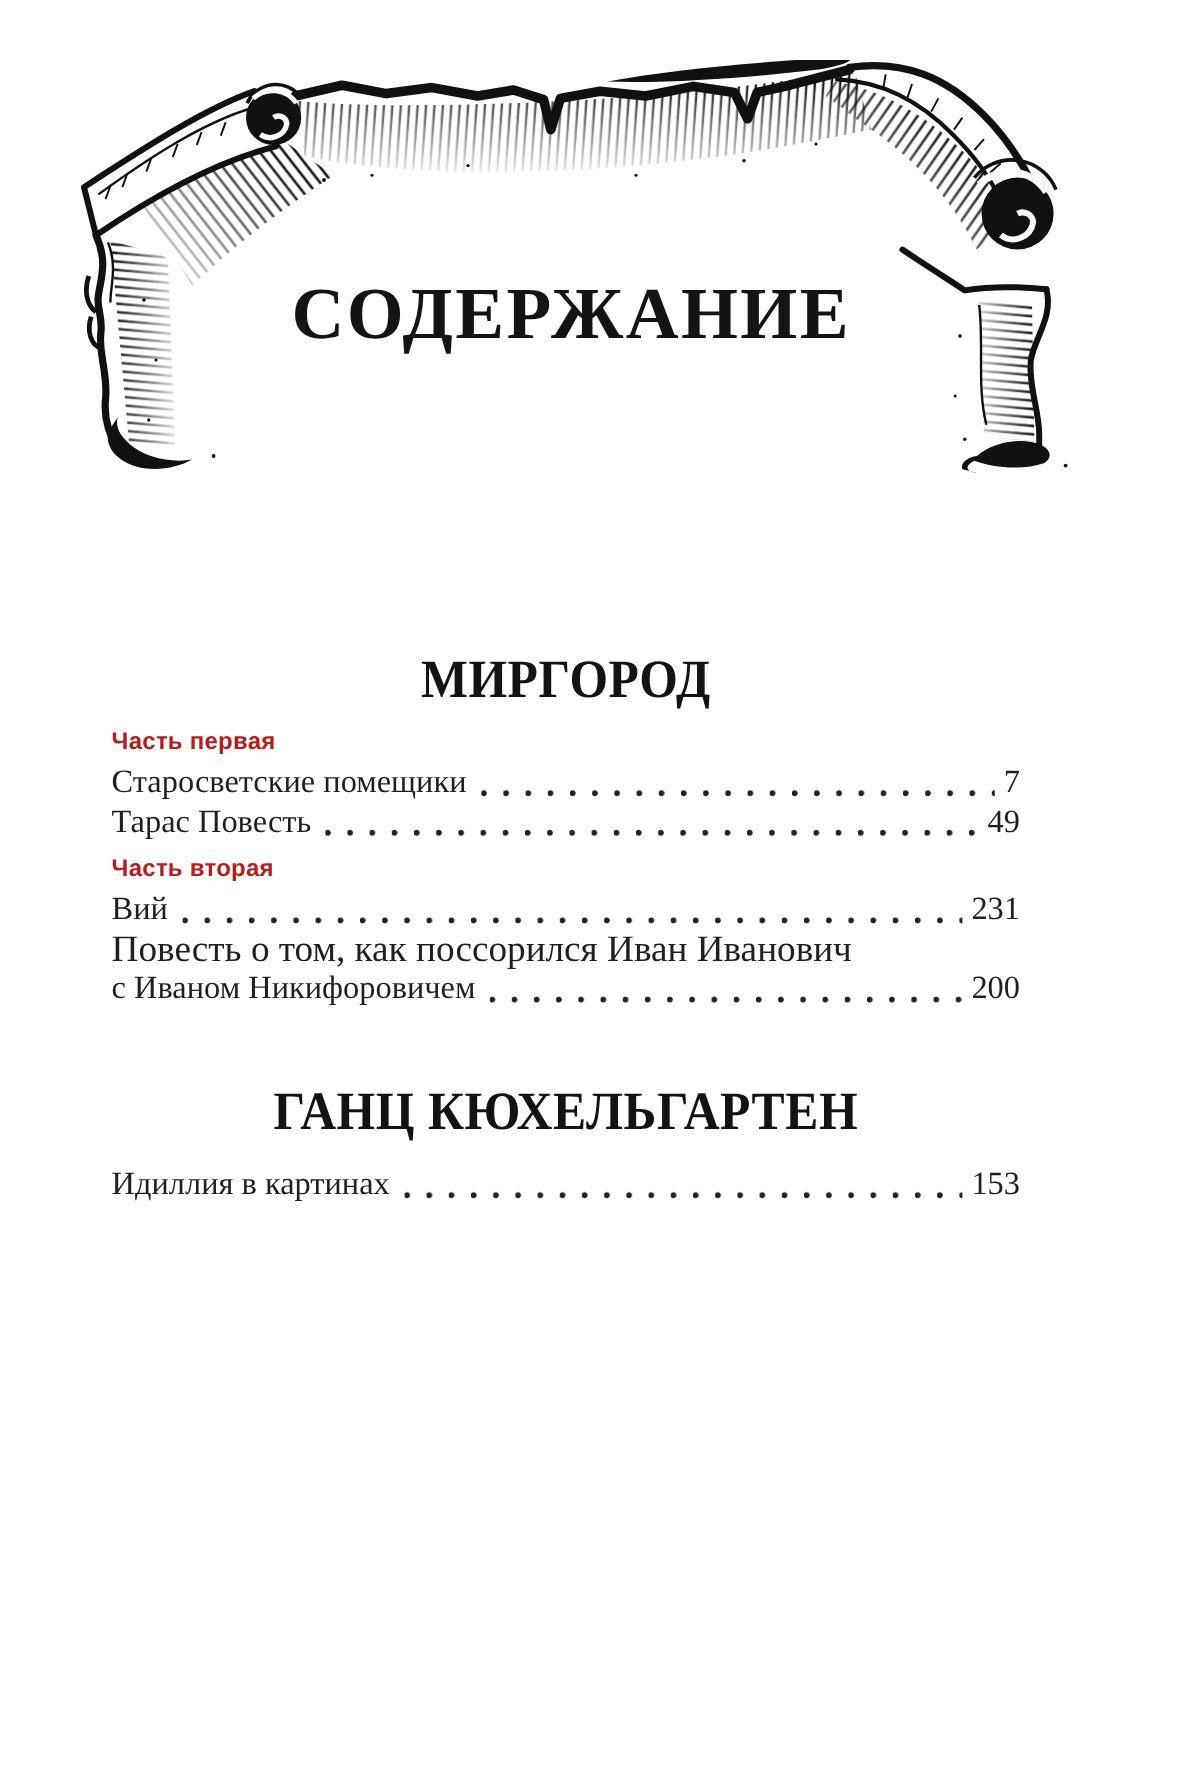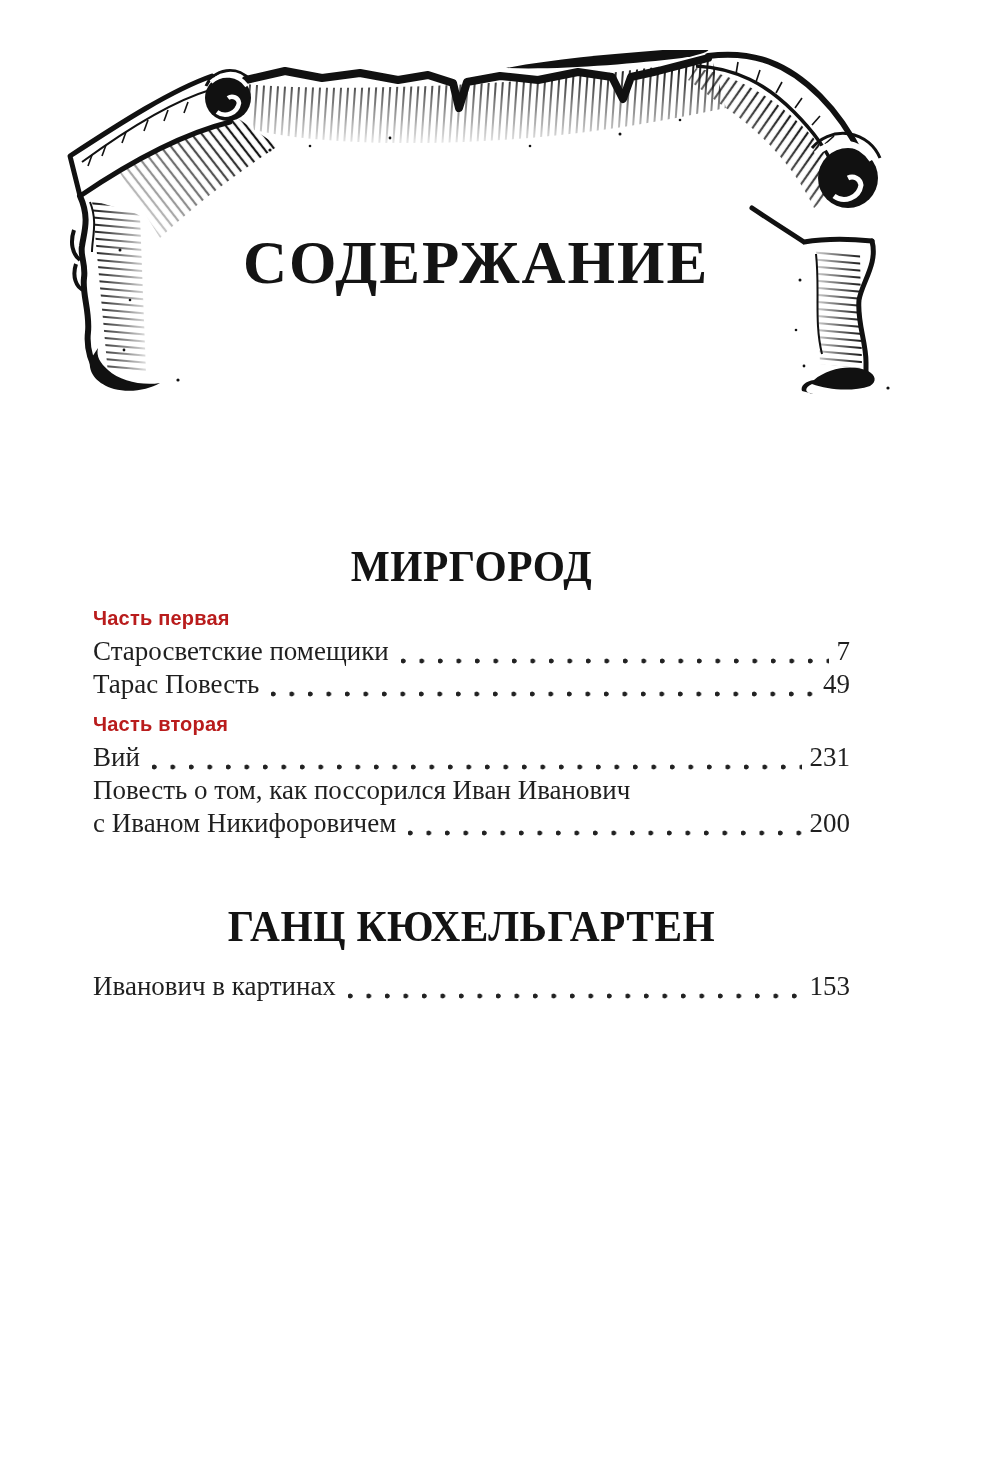--- a/index.html
+++ b/index.html
@@ -21,21 +21,21 @@
     white-space:nowrap;
   }
   .heading-mirgorod{margin-bottom:10px;}
   .heading-ganz{margin-top:60px;margin-bottom:18px;}
   .part-label{
     font-family:Liberation Sans, sans-serif;font-weight:bold;font-size:20px;
     line-height:33px;margin-top:7px;letter-spacing:0.2px;color:#b91c1c;
   }
   .entry-row{display:flex;align-items:flex-start;font-size:27px;line-height:33px;color:#1f1f1f;}
   .entry-title{white-space:nowrap;}
-  .entry-line1{font-size:27px;line-height:33px;color:#1f1f1f;}
+  .entry-line1{font-size:31px;line-height:33px;color:#1f1f1f;}
   .leader{
     flex:1;height:6px;margin:0 8px 0 12px;align-self:flex-end;
     transform:translateY(-4px);
     background-image:radial-gradient(circle at 2.2px 3px, #222 2.1px, rgba(0,0,0,0) 2.8px);
     background-size:18.5px 6px;background-repeat:repeat-x;background-position:left center;
   }
   .pagenum{white-space:nowrap;text-align:right;}
 </style>
 </head>
 <body>
@@ -202,18 +202,18 @@
   <div class="entry-line1">Повесть о том, как поссорился Иван Иванович</div>
   <div class="entry-row">
     <span class="entry-title">с Иваном Никифоровичем</span>
     <span class="leader"></span>
     <span class="pagenum">200</span>
   </div>
 
   <div class="section-heading heading-ganz">ГАНЦ КЮХЕЛЬГАРТЕН</div>
 
   <div class="entry-row">
-    <span class="entry-title">Иванович в картинах</span>
+    <span class="entry-title">Идиллия в картинах</span>
     <span class="leader"></span>
     <span class="pagenum">153</span>
   </div>
 
 </div>
 
 </body></html>

